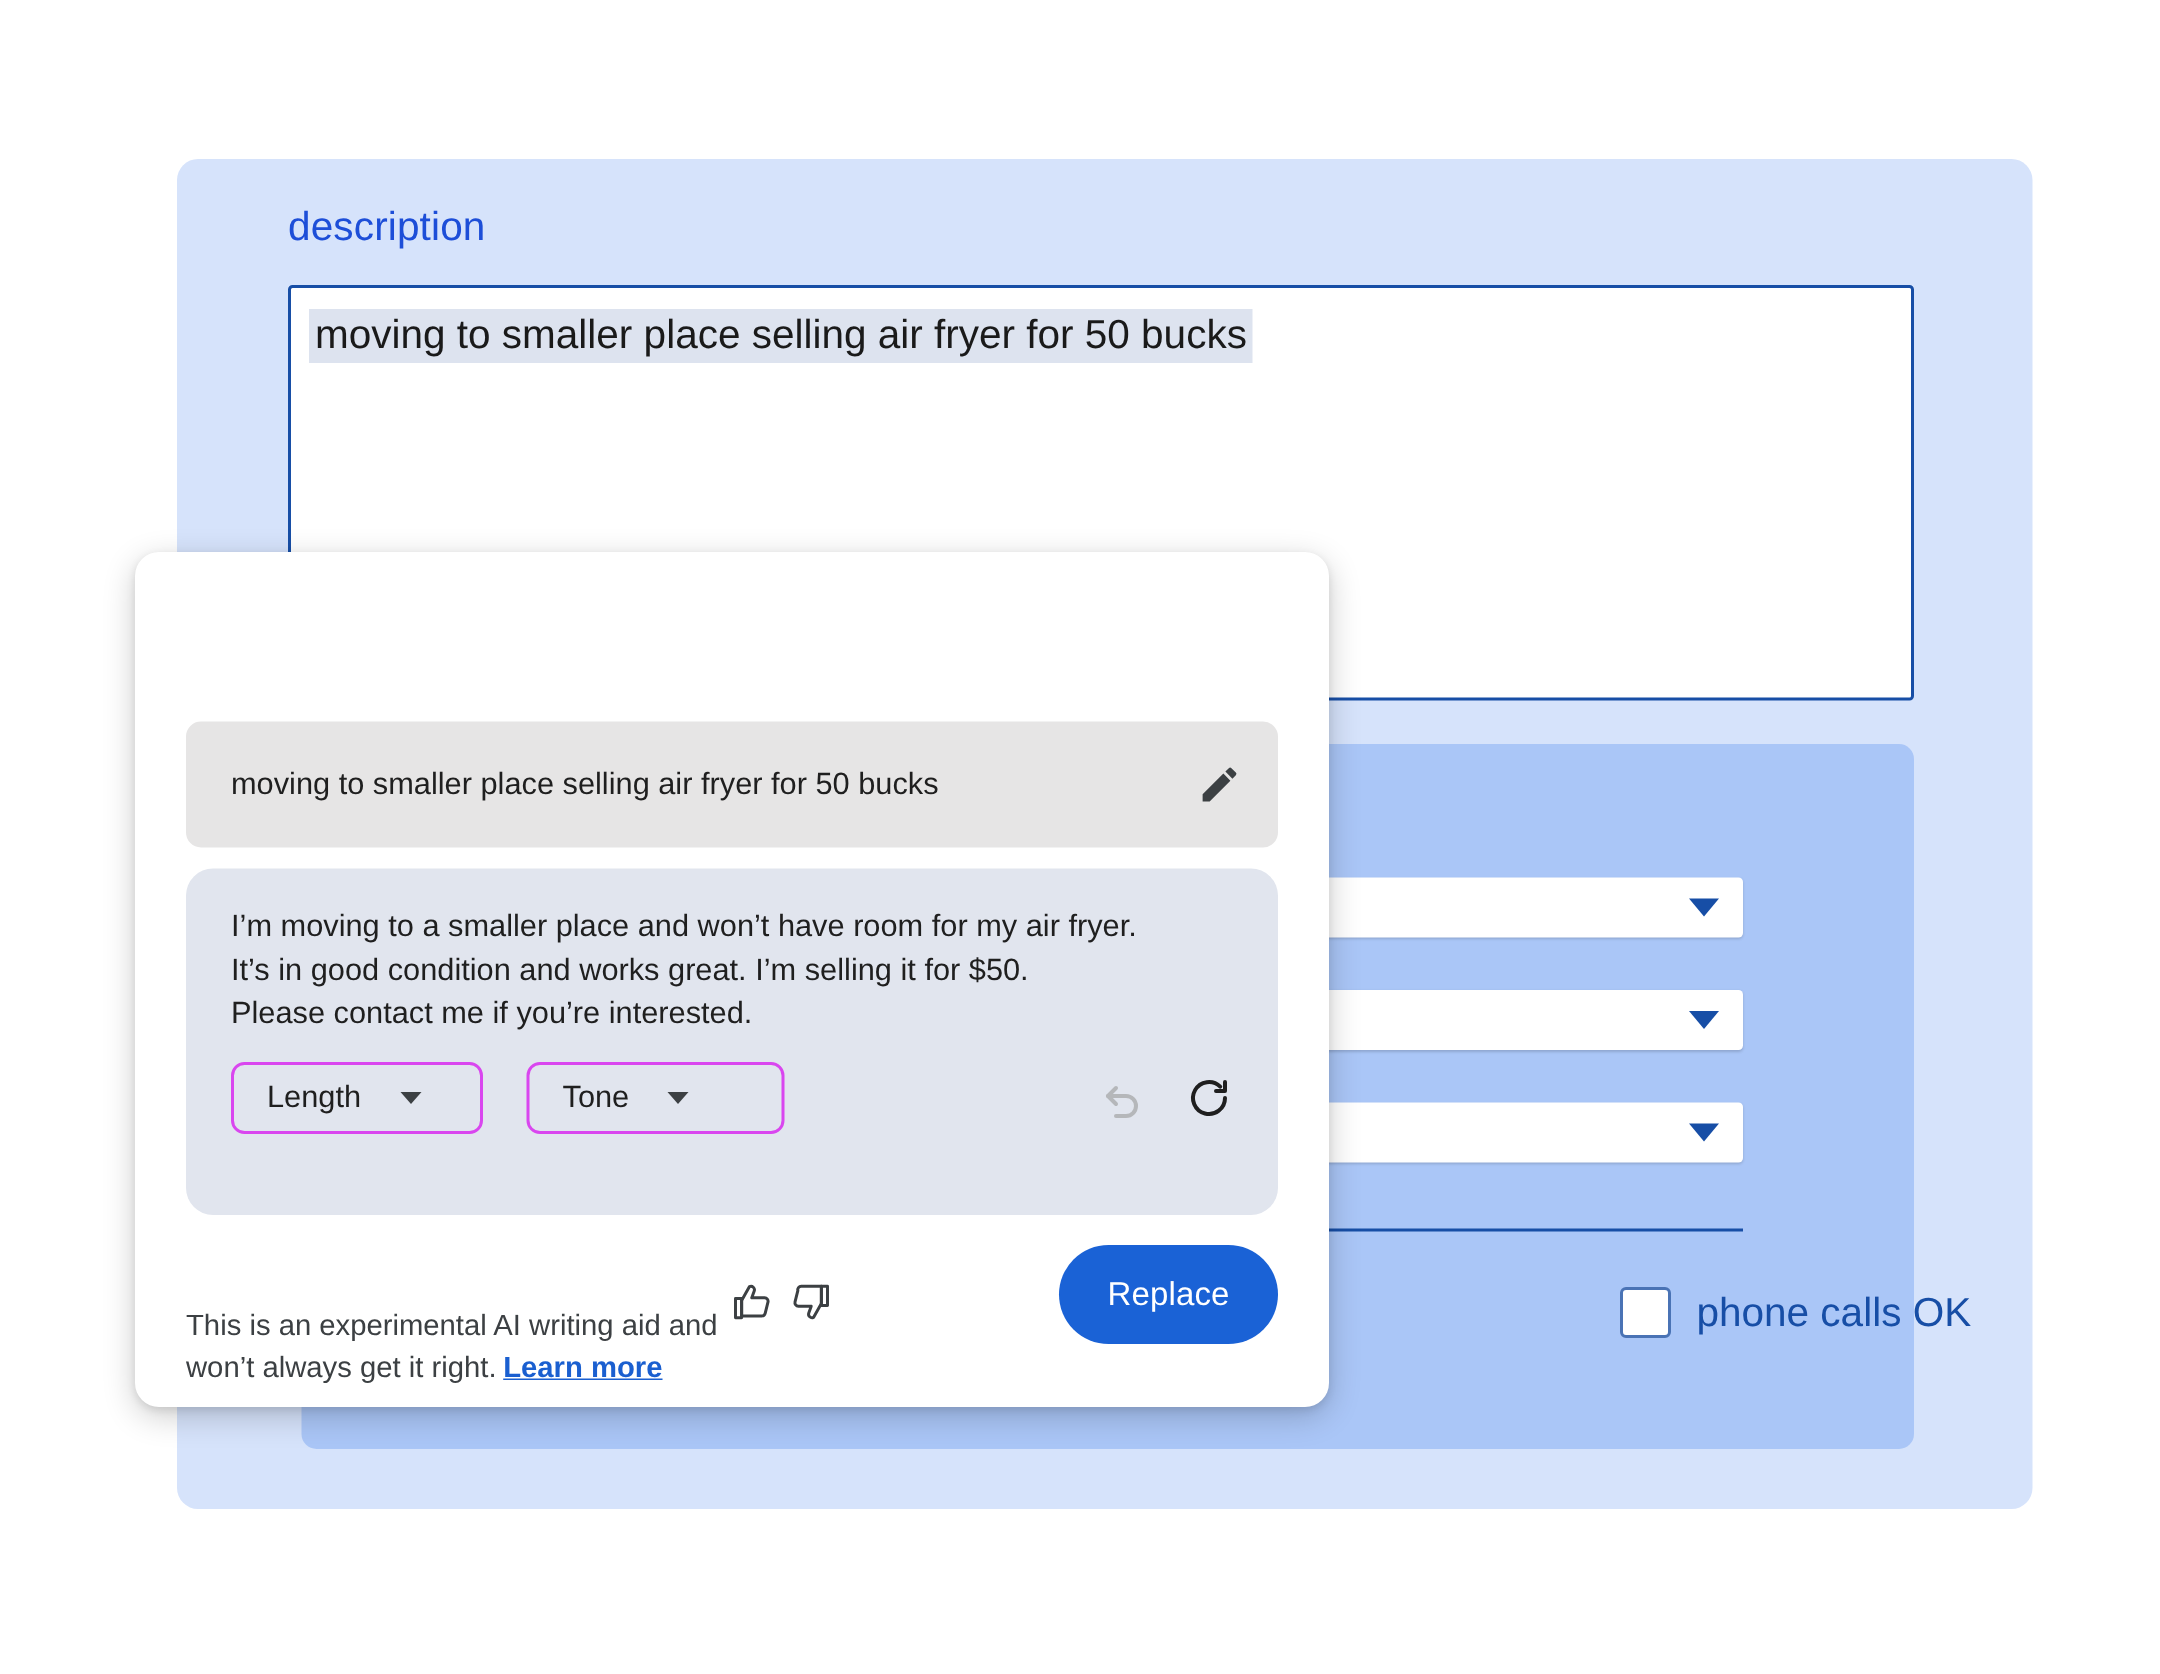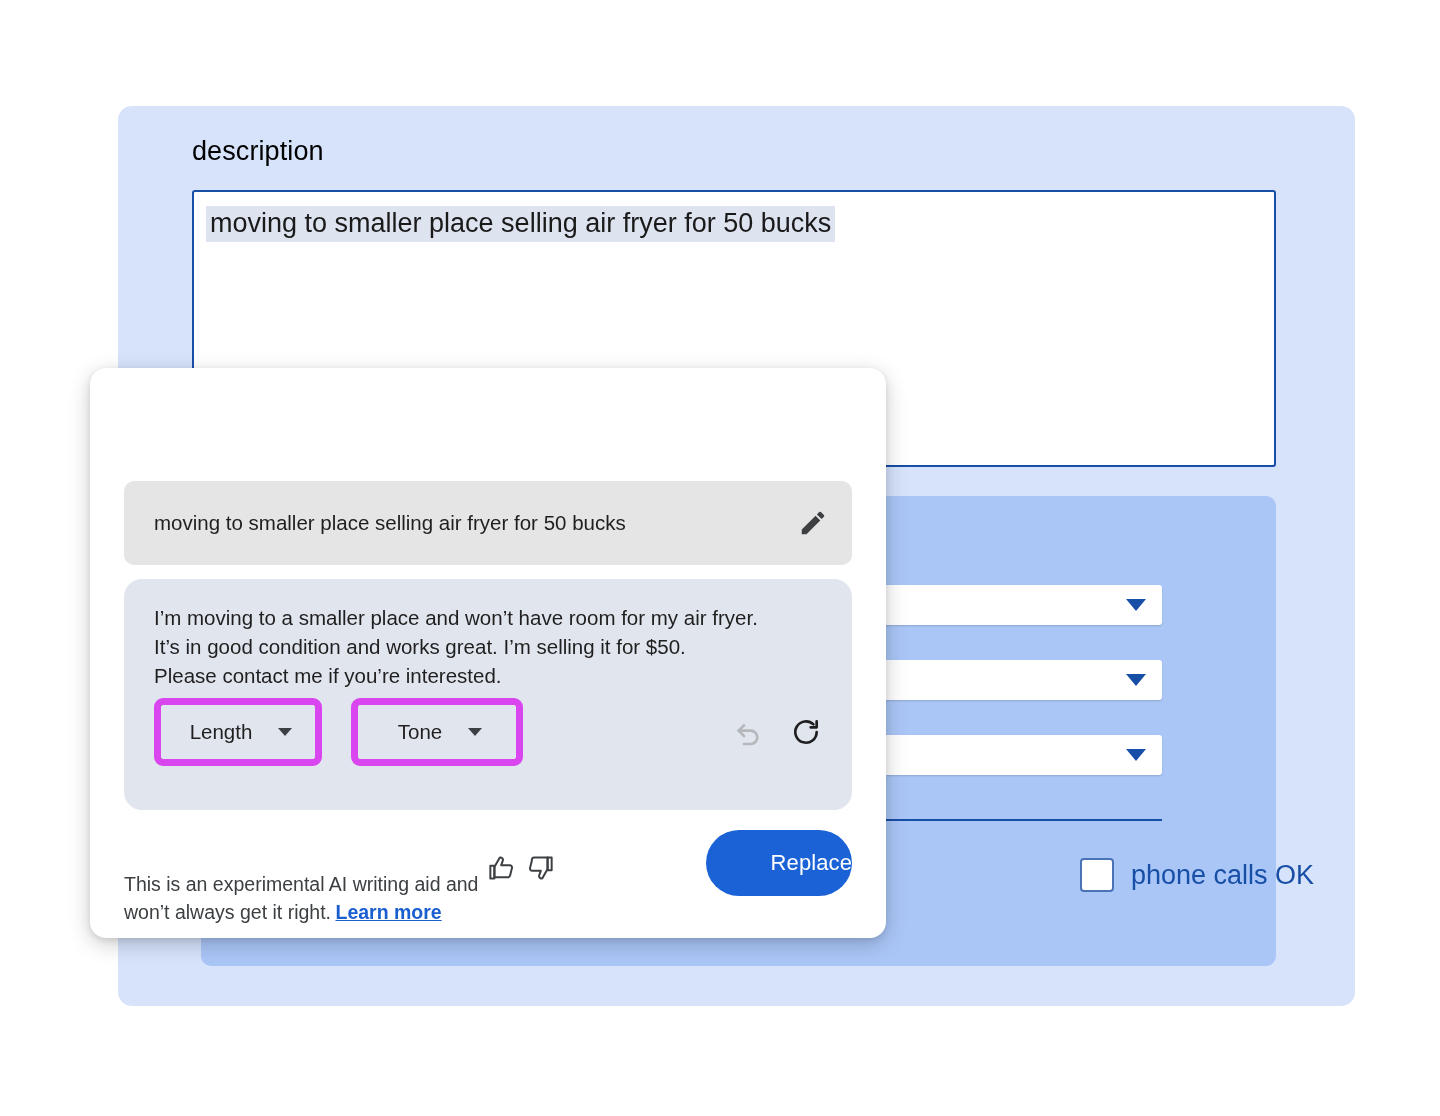--- a/index.html
+++ b/index.html
@@ -22,21 +22,21 @@
     height: 900px;
     background: #d6e3fb;
     border-radius: 14px;
   }
 
   .field-label {
     position: absolute;
     left: 74px;
     top: 30px;
     font-size: 27px;
-    color: #000000;
+    color: #1d4ed8;
     letter-spacing: 0.1px;
   }
 
   .description-box {
     position: absolute;
     left: 74px;
     top: 84px;
     width: 1084px;
     height: 277px;
     background: #ffffff;
@@ -229,28 +229,28 @@
     left: 30px;
     top: 122px;
     width: 668px;
     height: 62px;
     display: flex;
     align-items: center;
     gap: 17px;
   }
 
   .pill-select {
-    height: 68px;
+    height: 48px;
     min-width: 168px;
     background: transparent;
-    border: 7px solid #d946ef;
+    border: 2px solid #d946ef;
     border-radius: 9px;
     display: flex;
     align-items: center;
-    justify-content: center;
+    justify-content: flex-start;
     padding: 0 16px 0 22px;
     cursor: pointer;
   }
   .pill-select.tone { min-width: 172px; margin-left: 12px; }
 
   .pill-label { font-size: 20.5px; color: #1f1f1f; }
 
   .pill-caret {
     width: 0; height: 0;
     border-left: 7px solid transparent;
@@ -306,21 +306,20 @@
     width: 146px;
     height: 66px;
     background: #1a62d6;
     color: #ffffff;
     border: none;
     border-radius: 33px;
     font-size: 22px;
     font-family: "Liberation Sans", sans-serif;
     cursor: pointer;
     letter-spacing: 0.1px;
-    text-align: right;
   }
 </style>
 </head>
 <body>
 
 <div class="form-panel">
 
   <div class="field-label">description</div>
 
   <div class="description-box">

